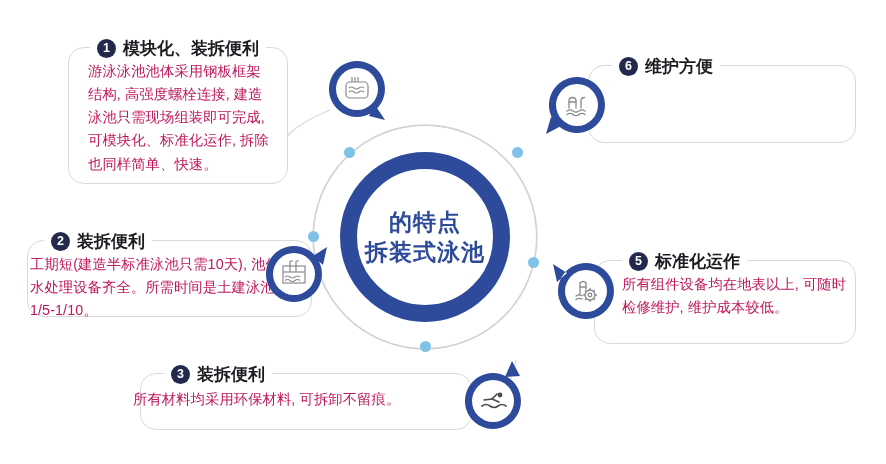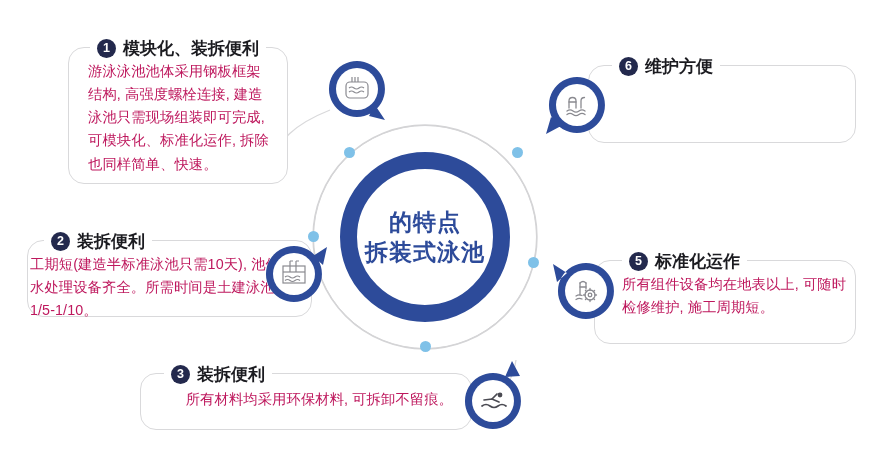--- a/index.html
+++ b/index.html
@@ -180,41 +180,41 @@
         <path d="M20 35.5 q2.5 -2 5 0 t5 0 t5 0"></path>
       </g>
     </svg>
   </div>
 
   <div class="card" style="left:140px; top:373px; width:332px; height:57px;"></div>
   <div class="card-title" style="left:164px; top:365px;">
     <span class="num-badge">3</span>
     <span>装拆便利</span>
   </div>
-  <div class="card-body" style="left:133px; top:388px; width:320px;text-align:right;">所有材料均采用环保材料, 可拆卸不留痕。</div>
+  <div class="card-body" style="left:133px; top:388px; width:320px;">所有材料均采用环保材料, 可拆卸不留痕。</div>
 
   <div class="pin" style="left:464px; top:372px;">
     <svg width="58" height="58" viewBox="0 0 58 58" xmlns="http://www.w3.org/2000/svg">
       <path d="M29,1 A28,28 0 1 1 28.9,1 Z M41,5 L48,-11 L56,4 Z" fill="#2d4b9a"></path>
       <circle cx="29" cy="29" r="21" fill="#ffffff"></circle>
       <g stroke="#4a4a52" stroke-width="1.7" fill="none" stroke-linecap="round">
         <circle cx="36" cy="23" r="2.4" fill="#4a4a52" stroke="none"></circle>
         <path d="M20 28 L28 27 L35 30"></path>
         <path d="M28 27 L33 22"></path>
         <path d="M18 34 q4 -3 8 0 t8 0 t8 0"></path>
       </g>
     </svg>
   </div>
 
   <div class="card" style="left:594px; top:260px; width:262px; height:84px;"></div>
   <div class="card-title" style="left:622px; top:252px;">
     <span class="num-badge">5</span>
     <span>标准化运作</span>
   </div>
-  <div class="card-body" style="left:622px; top:273px; width:228px;">所有组件设备均在地表以上, 可随时检修维护, 施工周期短。</div>
+  <div class="card-body" style="left:622px; top:273px; width:228px;">所有组件设备均在地表以上, 可随时检修维护, 维护成本较低。</div>
 
   <div class="pin" style="left:557px; top:262px;">
     <svg width="58" height="58" viewBox="0 0 58 58" xmlns="http://www.w3.org/2000/svg">
       <path d="M29,1 A28,28 0 1 1 28.9,1 Z M10,11 L-4,2 L0,20 Z" fill="#2d4b9a"></path>
       <circle cx="29" cy="29" r="21" fill="#ffffff"></circle>
       <g stroke="#8a8a90" stroke-width="1.3" fill="none" stroke-linecap="round">
         <path d="M23 21 v12 M29 21 v6"></path>
         <path d="M23 21 q3 -3 6 0"></path>
         <path d="M23 25 h6"></path>
         <path d="M19 34 q3 -2 6 -0.5"></path>

